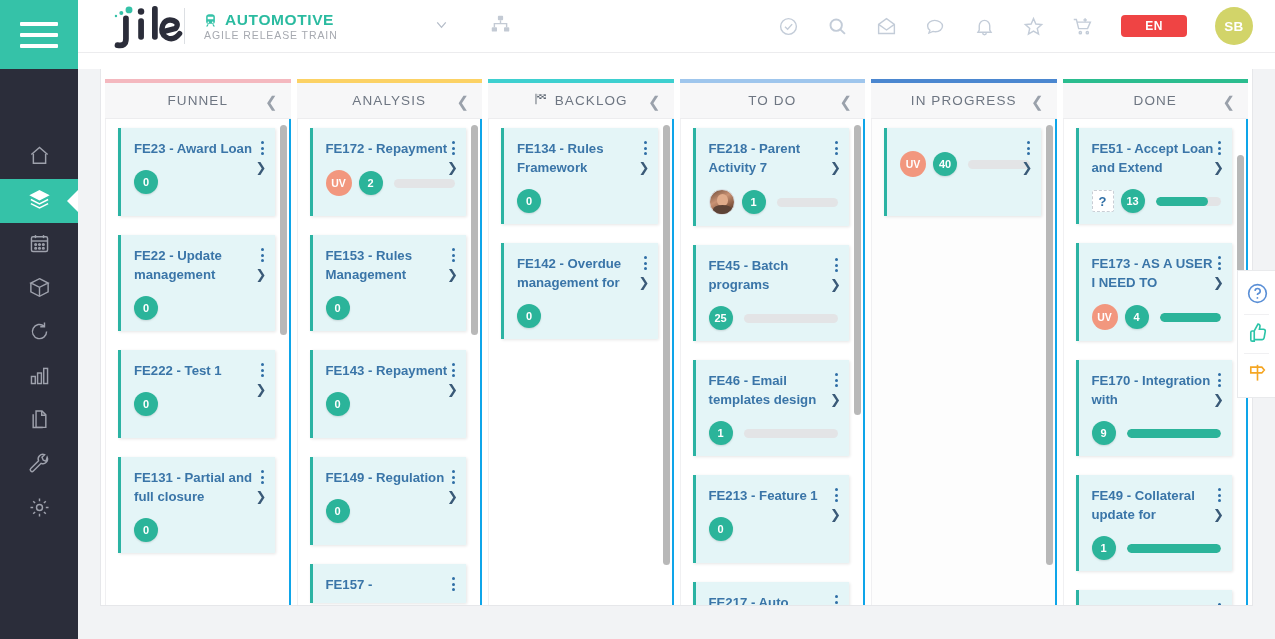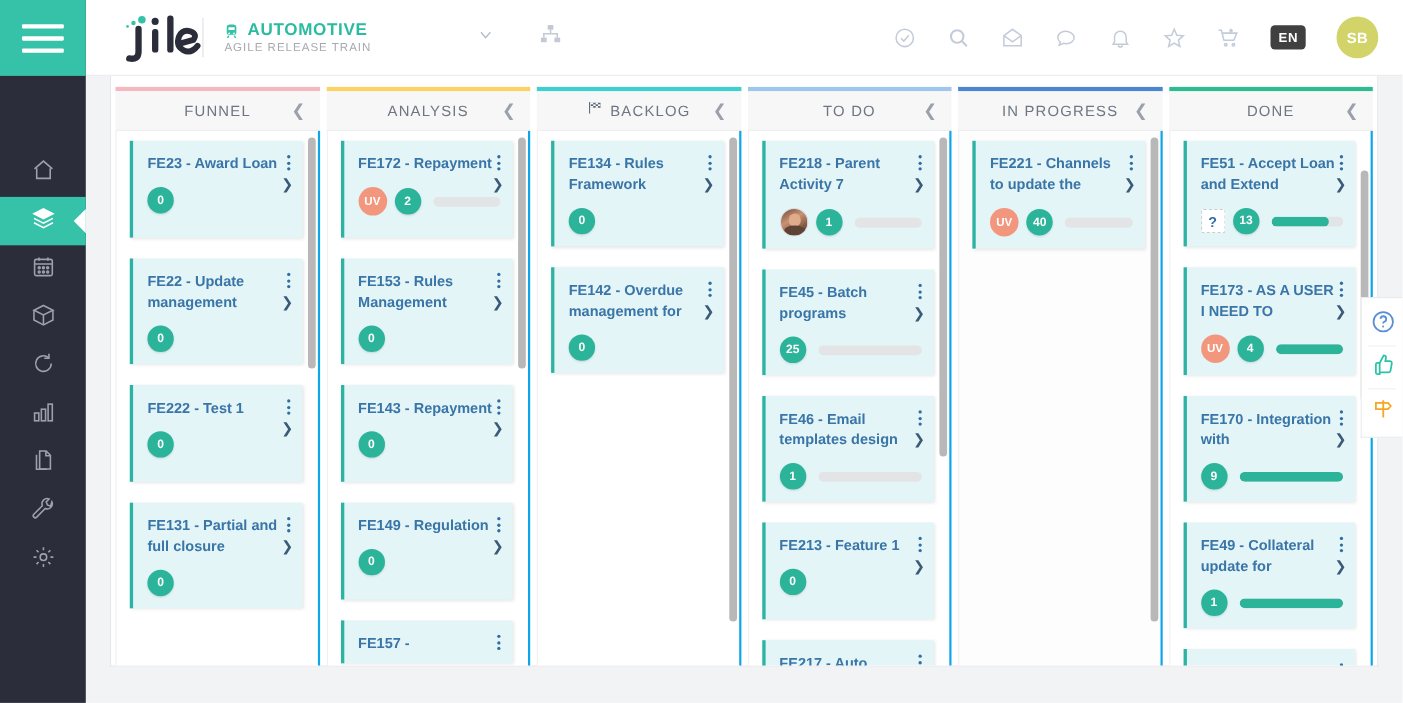--- a/index.html
+++ b/index.html
@@ -39,21 +39,21 @@
     content: ""; position: absolute; right: -0px; top: 50%;
     transform: translateY(-50%);
     border-top: 11px solid transparent;
     border-bottom: 11px solid transparent;
     border-right: 11px solid #ffffff;
   }
 
   
   .header {
     position: absolute; left: 78px; top: 0;
-    width: 1197px; height: 69px;
+    width: 1197px; height: 53px;
     background: #ffffff;
     display: flex; align-items: center;
     border-bottom: 1px solid #ececee;
     z-index: 30;
   }
   .logo { margin-left: 28px; width: 68px; position: relative; height: 46px; }
   .logo svg { height: 46px; }
   .hdr-div { width: 1px; height: 36px; background: #dcdfe3; margin: 0 18px 0 10px; }
   .proj-block { display: flex; flex-direction: column; justify-content: center; }
   .proj-row { display: flex; align-items: center; gap: 7px; }
@@ -68,22 +68,22 @@
     margin-top: 0; margin-left: 1px;
   }
   .caret-dd { margin-left: 95px; cursor: pointer; }
   .caret-dd svg { width: 17px; height: 17px; stroke: #b4bcc8; fill: none; stroke-width: 1.8; }
   .org-icon { margin-left: 40px; cursor: pointer; }
   .org-icon svg { width: 21px; height: 21px; fill: #c3cad4; }
   .hdr-right { margin-left: auto; display: flex; align-items: center; padding-right: 22px; gap: 28px; }
   .hdr-ic { cursor: pointer; display: flex; align-items: center; }
   .hdr-ic svg { width: 21px; height: 21px; stroke: #c3ccd8; fill: none; stroke-width: 1.6; }
   .lang-badge {
-    background: #404040; color: #fff; font-size: 12px; font-weight: bold;
-    padding: 4px 7px; border-radius: 4px; letter-spacing: .5px; cursor: pointer;
+    background: #ef4444; color: #fff; font-size: 12px; font-weight: bold;
+    padding: 4px 24px; border-radius: 4px; letter-spacing: .5px; cursor: pointer;
   }
   .avatar-sb {
     width: 38px; height: 38px; border-radius: 50%;
     background: #d2d469; color: #fff; font-size: 13.5px; font-weight: bold;
     display: flex; align-items: center; justify-content: center;
     cursor: pointer; letter-spacing: .4px;
   }
 
   
   .board-wrap {
@@ -668,21 +668,20 @@
           <div class="col-topbar" style="background: rgb(75, 135, 208);"></div>
           <div class="col-head">
             <div class="col-head-inner">
               <span class="col-title">IN PROGRESS</span>
             </div>
             <span class="col-collapse">❮</span>
           </div>
           <div class="col-body lit">
             <div class="col-scroller">
               <div class="tcard">
-                <div class="tc-title">FE221 - Channels to update the</div>
                 <span class="tc-kebab">
                   <i></i>
                   <i></i>
                   <i></i>
                 </span>
                 <span class="tc-chev">❯</span>
                 <div class="tc-foot">
                   <span class="av uv">UV</span>
                   <span class="cnt">40</span>
                   <span class="bar">

